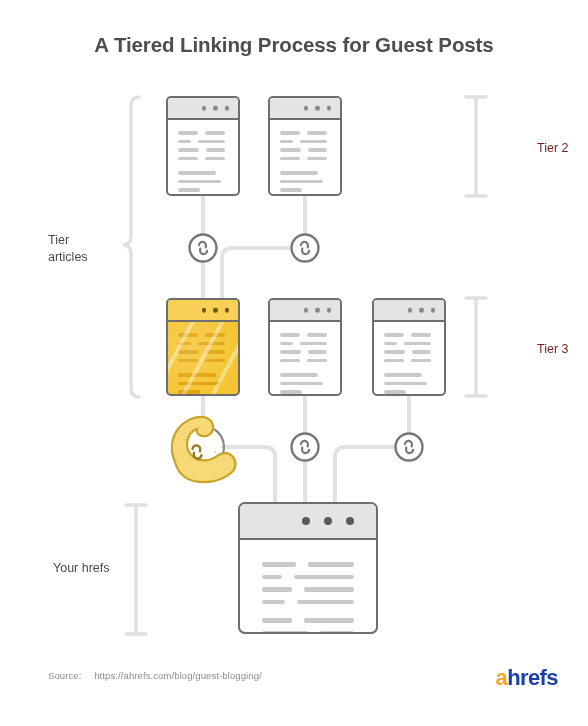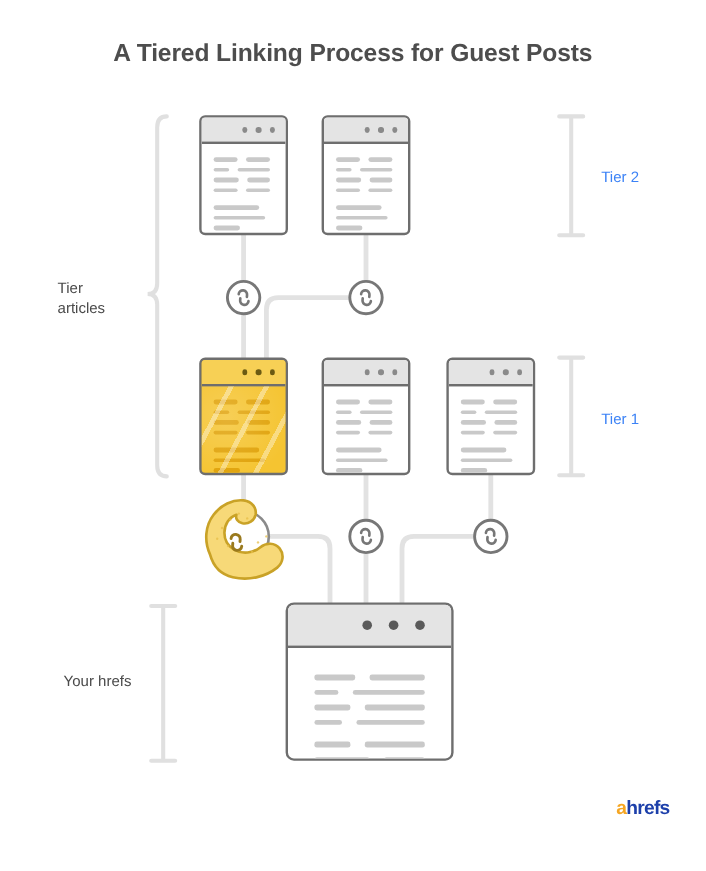--- a/index.html
+++ b/index.html
@@ -46,26 +46,26 @@
   .card.hl .dots i{background:#6b5a12;}
   .card.hl .ln{background:#e0a208;}
   .card.hl .sheen{position:absolute;inset:0;pointer-events:none;
     background:
       repeating-linear-gradient(-62deg, rgba(255,255,255,.38) 0 4px, rgba(255,255,255,0) 4px 26px),
       radial-gradient(circle at 30% 30%, rgba(255,255,255,.18), rgba(255,255,255,0) 70%);}
   .card.hl .body{position:relative;}
 
   
   .sidelabel{position:absolute;font-size:12.5px;color:#4a4a4a;line-height:17px;}
-  .tierlabel{position:absolute;font-size:12.5px;color:#3b82f6;}
+  .tierlabel{position:absolute;font-size:12.5px;color:#7f1d1d;margin-left:36px;}
 
   
   .source{position:absolute;left:48px;top:670px;font-size:9.5px;color:#8c8c8c;letter-spacing:.1px;}
   .source .u{margin-left:10px;}
-  .logo{position:absolute;right:30px;top:665px;font-size:16px;font-weight:bold;letter-spacing:-.6px;}
+  .logo{position:absolute;right:30px;top:665px;font-size:22px;font-weight:bold;letter-spacing:-.6px;}
   .logo .a{color:#f5a623;}
   .logo .h{color:#1c3faa;}
 </style>
 </head>
 <body>
 
 <div id="stage">
 
   <div class="title">A Tiered Linking Process for Guest Posts</div>
 
@@ -405,19 +405,23 @@
     </div>
   </div>
 
   <div class="sidelabel" style="left:48px;top:232px;">
     <div>Tier</div>
     <div>articles</div>
   </div>
   <div class="sidelabel" style="left:53px;top:560px;">Your hrefs</div>
 
   <div class="tierlabel" style="left:501px;top:141px;">Tier 2</div>
-  <div class="tierlabel" style="left:501px;top:342px;">Tier 1</div>
-
+  <div class="tierlabel" style="left:501px;top:342px;">Tier 3</div>
+
+  <div class="source">
+    <span>Source:</span>
+    <span class="u">https://ahrefs.com/blog/guest-blogging/</span>
+  </div>
   <div class="logo">
     <span class="a">a</span><span class="h">hrefs</span>
   </div>
 
 </div>
 
 </body></html>

